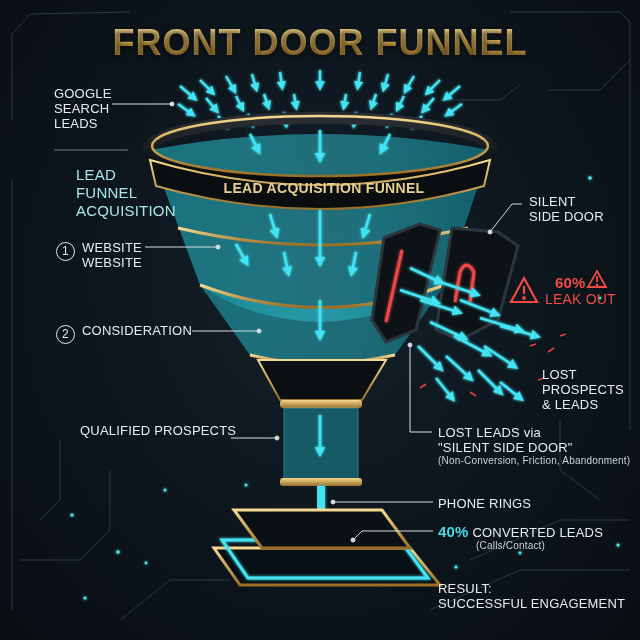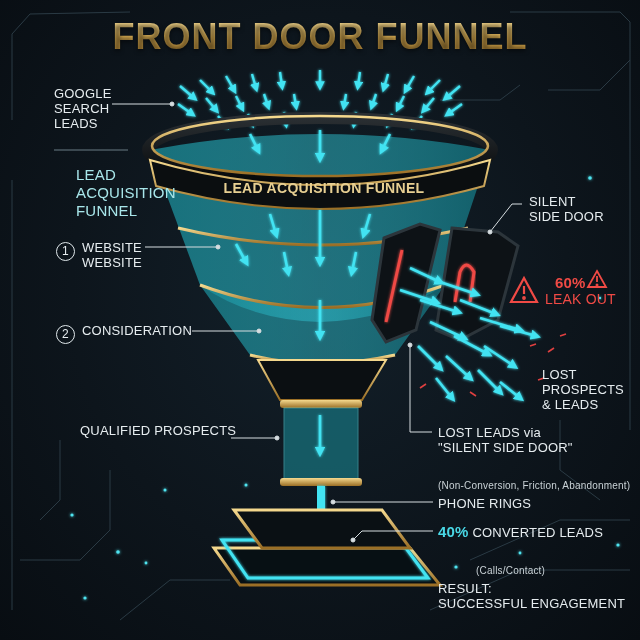--- a/index.html
+++ b/index.html
@@ -1,28 +1,28 @@
 <!DOCTYPE html>
 <html><head>
 <meta charset="utf-8">
 <style>
   html,body{margin:0;padding:0;background:#0b1116;}
   body{width:640px;height:640px;overflow:hidden;position:relative;font-family:"Liberation Sans",sans-serif;}
   .stage{position:absolute;left:0;top:0;width:640px;height:640px;
     background:radial-gradient(ellipse at 50% 45%,#13202a 0%,#0d151c 55%,#080d12 100%);}
   svg.bg{position:absolute;left:0;top:0;}
-  .title{position:absolute;left:0;top:16px;width:640px;text-align:center;font-size:36px;font-weight:bold;letter-spacing:1px;
+  .title{position:absolute;left:0;top:22px;width:640px;text-align:center;font-size:36px;font-weight:bold;letter-spacing:1px;
     color:#e9c46f;background:linear-gradient(180deg,#fbe6a4 0%,#d9ad52 50%,#a87a2c 100%);-webkit-background-clip:text;background-clip:text;-webkit-text-fill-color:transparent;
     text-shadow:0 2px 4px rgba(0,0,0,.5);}
   .lbl{position:absolute;color:#e6ecef;font-size:13px;line-height:15px;font-weight:normal;letter-spacing:.2px;}
   .lbl.teal{color:#a8e6ea;font-size:15px;line-height:18px;}
   .circ{display:inline-block;width:17px;height:17px;border:1.6px solid #dfe7ea;border-radius:50%;text-align:center;line-height:17px;font-size:12px;margin-right:6px;vertical-align:top;position:absolute;left:-26px;top:2px;}
   .red{color:#f04a45;}
   .tealtxt{color:#49d8e6;font-weight:bold;font-size:15px;}
-  .small{font-size:10px;color:#c9d2d6;line-height:12px;margin-top:25px;}
+  .small{font-size:10px;color:#c9d2d6;line-height:12px;}
   .funnel-band{position:absolute;left:190px;top:174px;width:268px;height:28px;text-align:center;color:#e7cf92;font-size:14px;font-weight:bold;line-height:28px;letter-spacing:.3px;}
 </style>
 </head>
 <body>
 
 <div class="stage">
 
 <svg class="bg" width="640" height="640" viewBox="0 0 640 640">
   <defs>
     <linearGradient id="glass" x1="0" y1="0" x2="1" y2="0">
@@ -215,22 +215,22 @@
 <div class="funnel-band">LEAD ACQUISITION FUNNEL</div>
 
 <div class="lbl" style="left:54px;top:86px;">
   <div>GOOGLE</div>
   <div>SEARCH</div>
   <div>LEADS</div>
 </div>
 
 <div class="lbl teal" style="left:54px;top:166px;margin-left:22px;">
   <div>LEAD</div>
+  <div>FUNNEL</div>
   <div>ACQUISITION</div>
-  <div>FUNNEL</div>
 </div>
 
 <div class="lbl" style="left:82px;top:240px;">
   <span class="circ">1</span>
   <div>WEBSITE</div>
   <div>WEBSITE</div>
 </div>
 
 <div class="lbl" style="left:82px;top:323px;">
   <span class="circ">2</span>

